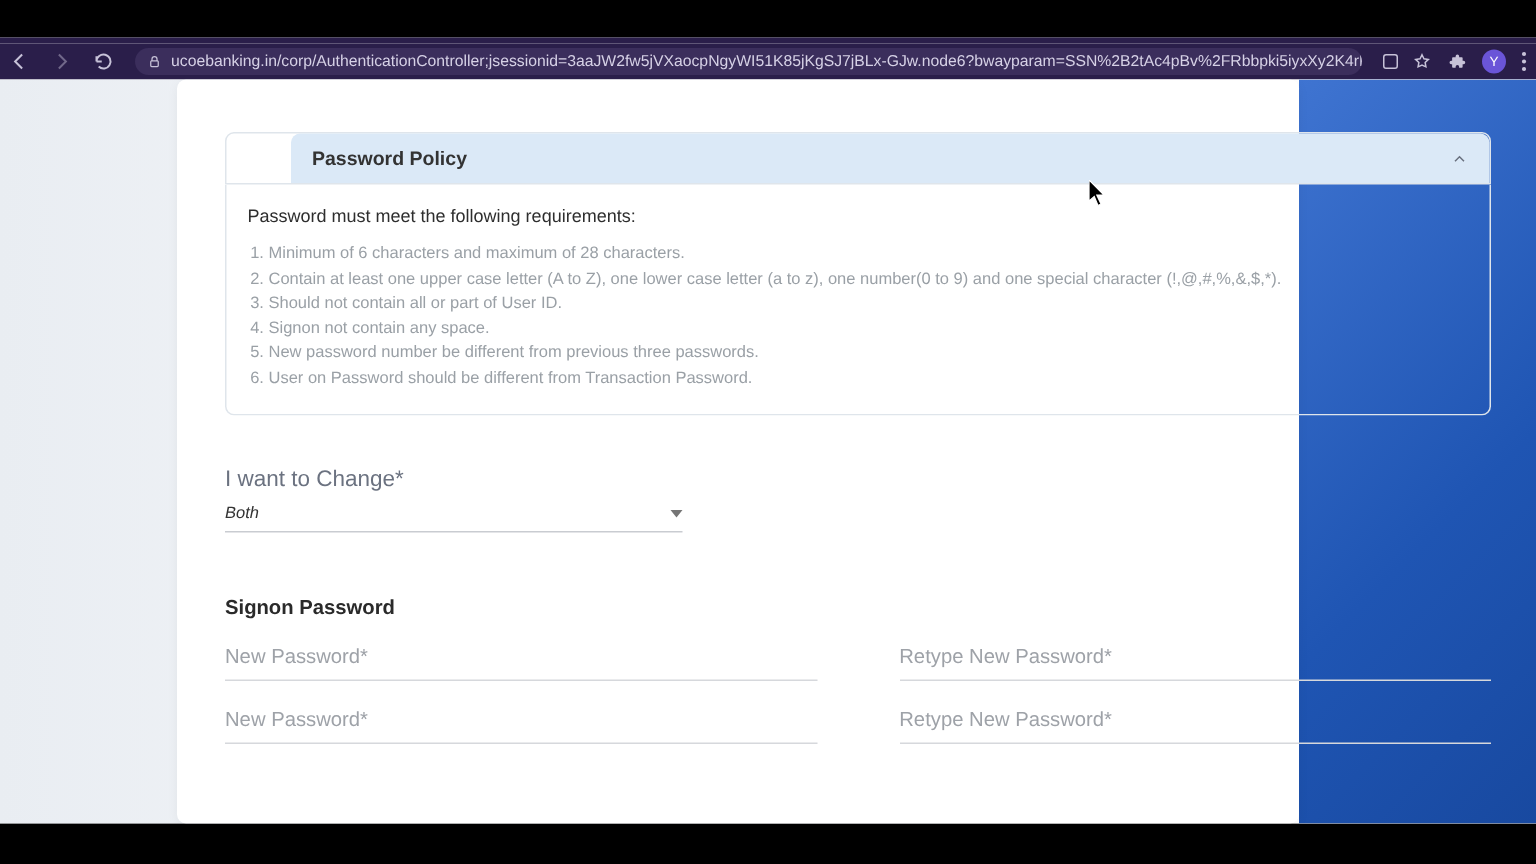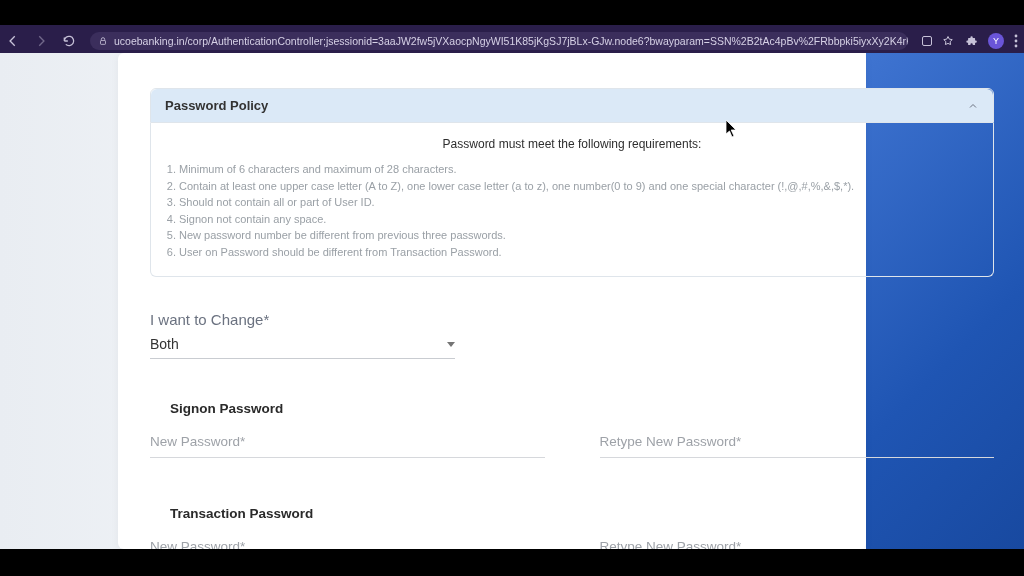--- a/index.html
+++ b/index.html
@@ -18,35 +18,35 @@
   .right-icons .star svg { width: 12px; height: 12px; display: block; }
   .right-icons .puzzle svg { width: 14px; height: 14px; display: block; fill:#c7c2d8; }
   .right-icons .avatar { width: 16px; height: 16px; background: #6a55d8; border-radius: 50%; color: #fff; font-size: 9px; display: flex; align-items: center; justify-content: center; }
   .right-icons .menu svg { width: 4px; height: 14px; display: block; }
 
   .viewport { flex: 1; background: linear-gradient(90deg, #e9edf2 0%, #f5f7fa 40%, #ffffff 70%); position: relative; overflow: hidden; }
   .right-bluepanel { position: absolute; right: 0; top: 0; bottom: 0; width: 158px; background: linear-gradient(135deg, #3f74d1 0%, #1f55b3 60%, #1849a0 100%); }
   .pagecard { position: absolute; left: 118px; right: 158px; top: 0; bottom: 0; background: #fff; box-shadow: 0 2px 8px rgba(0,0,0,.05); border-radius: 6px; padding-top: 35px; }
   .inner { position: absolute; left: 150px; right: 30px; top: 35px; bottom: 0; }
 
-  .policy-panel { border: 1px solid #dfe5eb; border-radius: 6px 6px 0 0; }
+  .policy-panel { border: 1px solid #dfe5eb; border-radius: 6px 6px 0 0; padding-left: 43px; }
   .policy-header { background: #dbe9f7; border-radius: 6px 6px 0 0; padding: 9px 14px; display: flex; align-items: center; justify-content: space-between; }
   .policy-header .title { font-size: 13px; font-weight: 600; color: #333; }
   .policy-header .chev svg { width: 12px; height: 12px; display: block; }
   .policy-body { border: 1px solid #dfe5eb; border-top: none; border-radius: 0 0 6px 6px; padding: 14px 14px 16px; }
-  .policy-body .req { font-size: 12px; color: #2e2e2e; font-weight: 500; margin-bottom: 10px; text-align: center; }
+  .policy-body .req { font-size: 12px; color: #2e2e2e; font-weight: 500; margin-bottom: 10px; }
   .policy-body ol { list-style: decimal; padding-left: 14px; }
   .policy-body li { font-size: 11px; color: #9aa0a6; line-height: 1.5; }
 
   .field-label { font-size: 15px; color: #6b7280; margin-top: 34px; }
   .select-row { margin-top: 6px; width: 305px; border-bottom: 1px solid #c9ccd1; display: flex; align-items: center; justify-content: space-between; padding: 2px 0 6px; }
-  .select-row .value { font-size: 14px; color: #333; }
+  .select-row .value { font-size: 11px; color: #333; font-style: italic; }
   .select-row .tri { width: 0; height: 0; border-left: 4px solid transparent; border-right: 4px solid transparent; border-top: 5px solid #757575; }
 
-  .section-title { font-size: 13.5px; font-weight: 600; color: #2a2a2a; margin-top: 42px; margin-left: 20px; }
+  .section-title { font-size: 13.5px; font-weight: 600; color: #2a2a2a; margin-top: 42px; }
   .two-col { display: flex; gap: 55px; margin-top: 10px; }
   .pw-input { flex: 1; border: none; border-bottom: 1px solid #d6d8dc; padding: 8px 0 8px; font-size: 13.5px; color: #333; outline: none; background: transparent; }
   .pw-input::placeholder { color: #9ea2a8; }
 
   .cursor { position: absolute; width: 12px; height: 18px; pointer-events: none; }
   .cursor svg { width: 12px; height: 18px; display: block; }
 </style>
 </head>
 <body>
 
@@ -136,21 +136,20 @@
         <span class="value">Both</span>
         <span class="tri"></span>
       </div>
 
       <div class="section-title">Signon Password</div>
       <div class="two-col">
         <input class="pw-input" type="password" placeholder="New Password*" style="">
         <input class="pw-input" type="password" placeholder="Retype New Password*" style="">
       </div>
 
-      <div class="section-title" style="margin-top:48px">Transaction Password</div>
       <div class="two-col">
         <input class="pw-input" type="password" placeholder="New Password*" style="">
         <input class="pw-input" type="password" placeholder="Retype New Password*" style="">
       </div>
     </div>
 
     <div class="cursor" style="left:726px; top:67px">
       <svg viewBox="0 0 12 18">
           <path d="M0 0 L0 14 L3.5 11 L6 17 L8 16 L5.2 10 L10 10 Z" fill="#000" stroke="#fff" stroke-width="0.8"></path>
         </svg>

